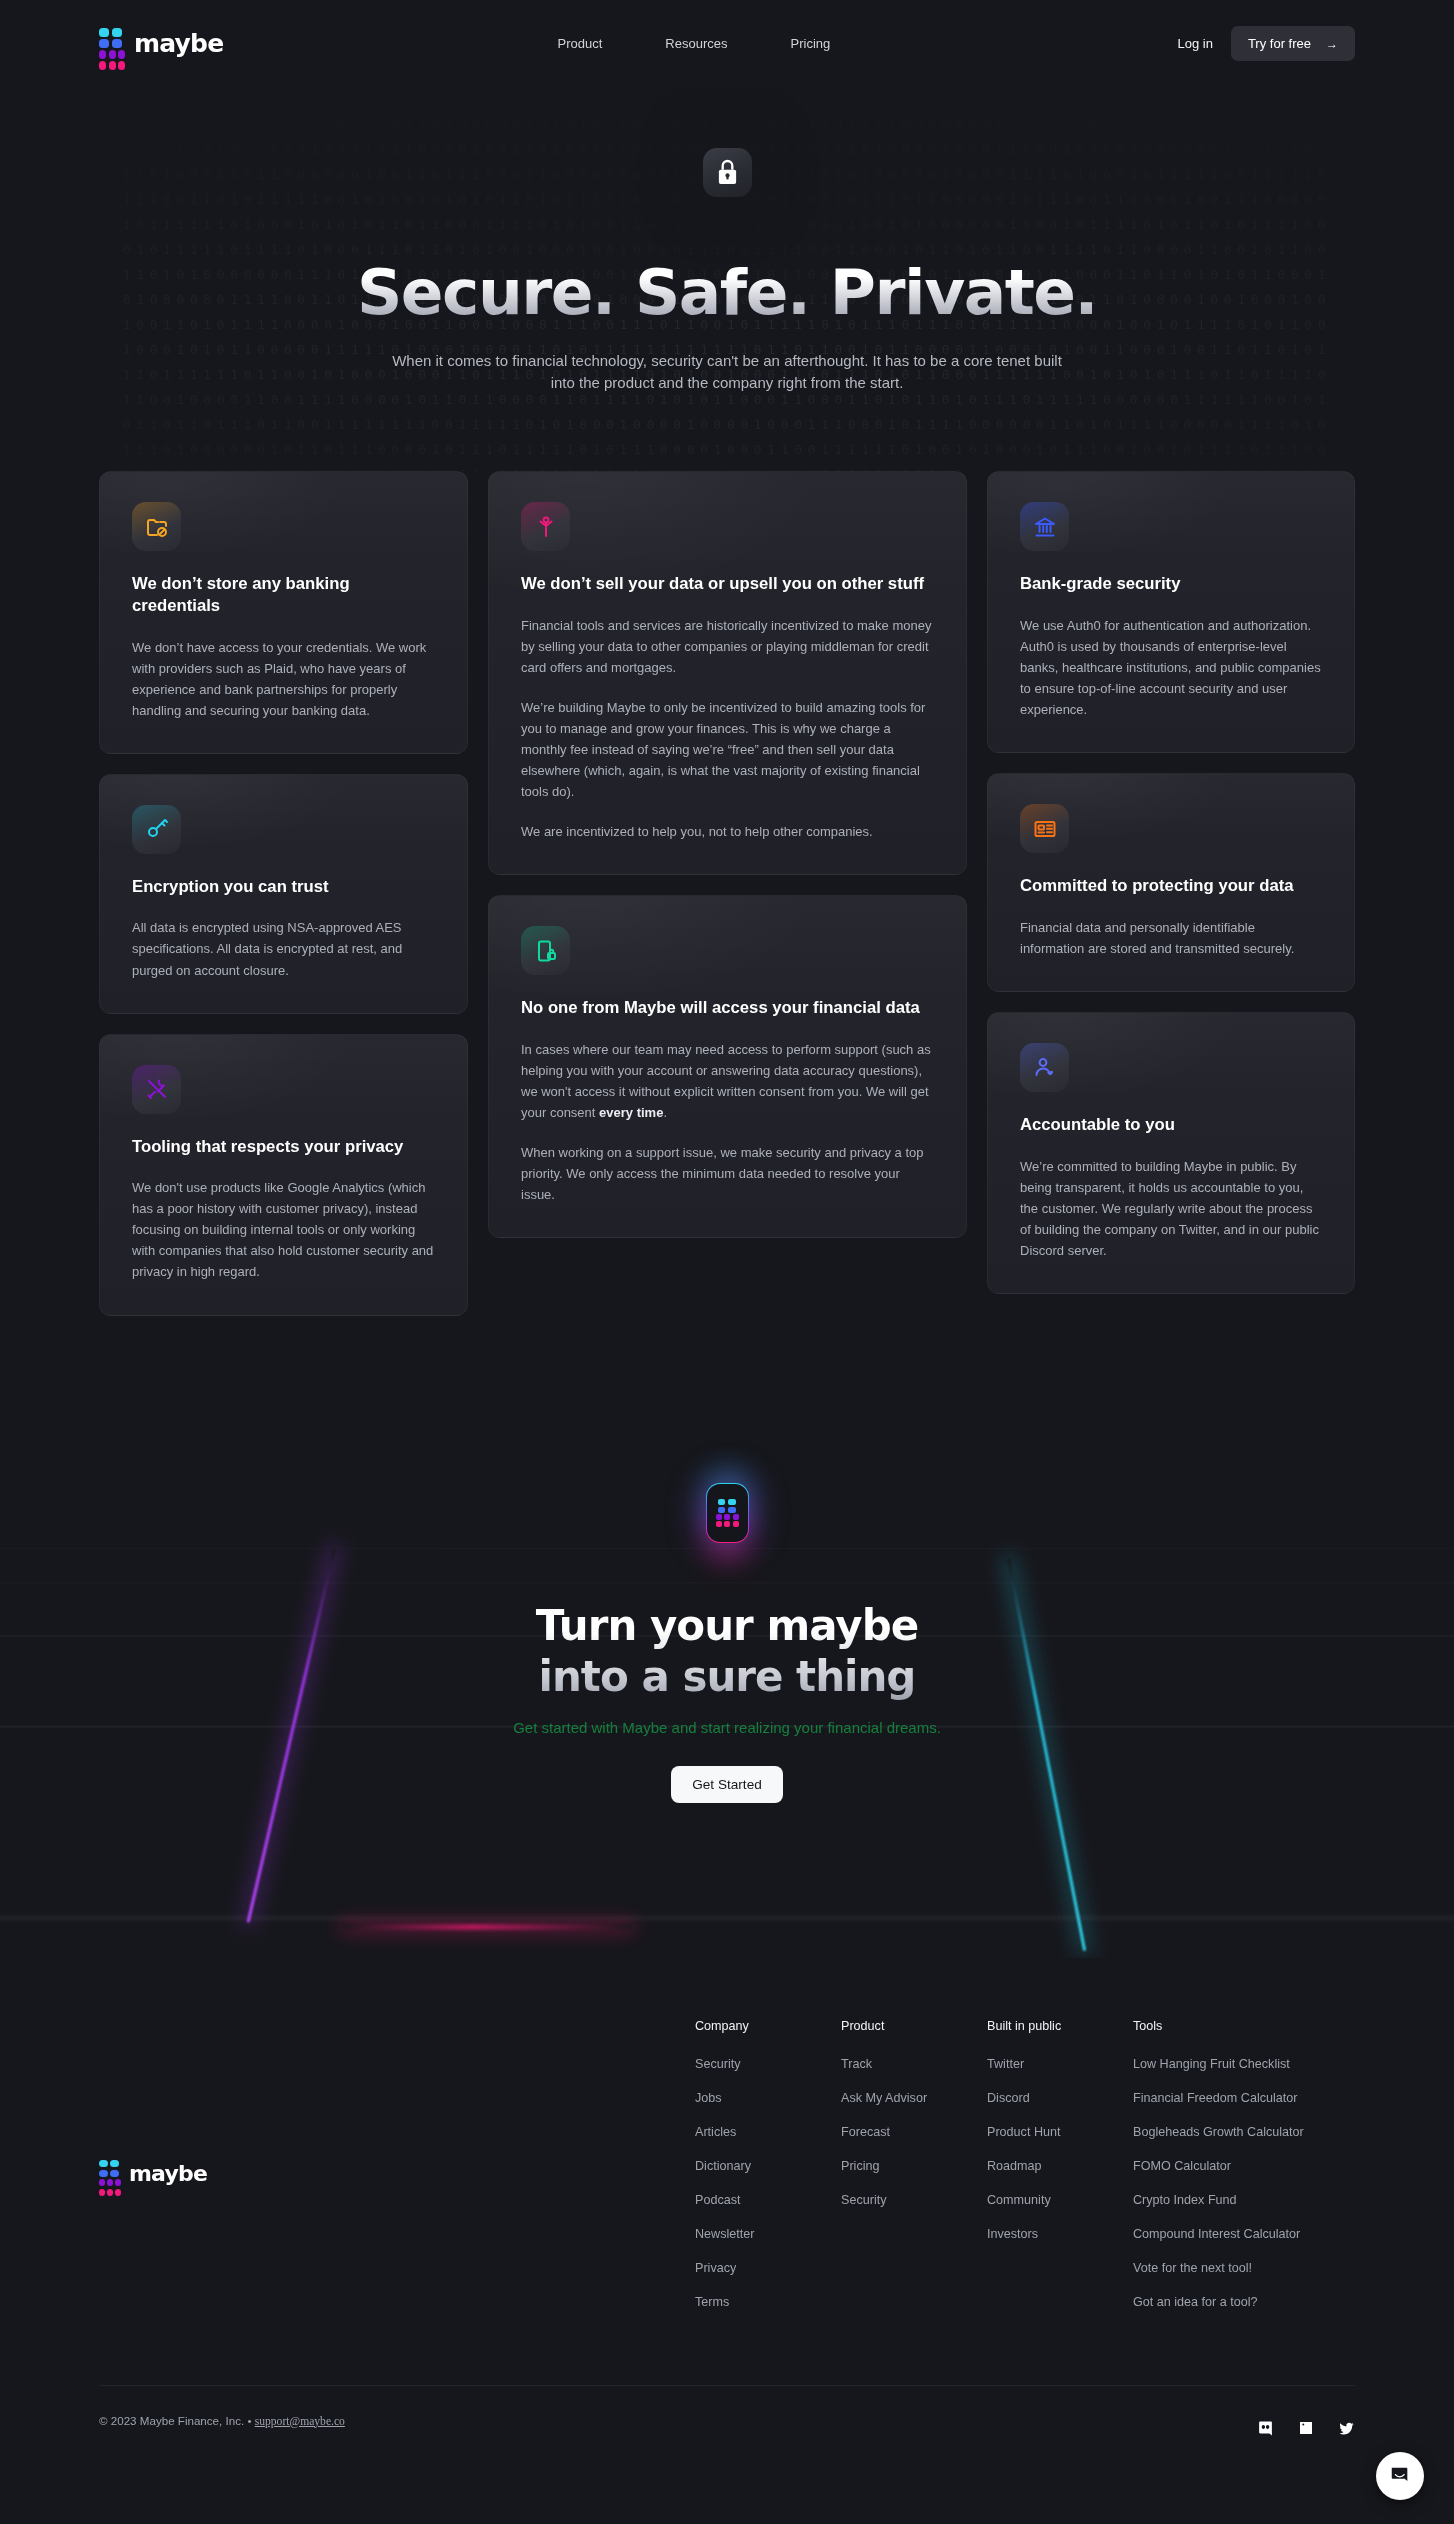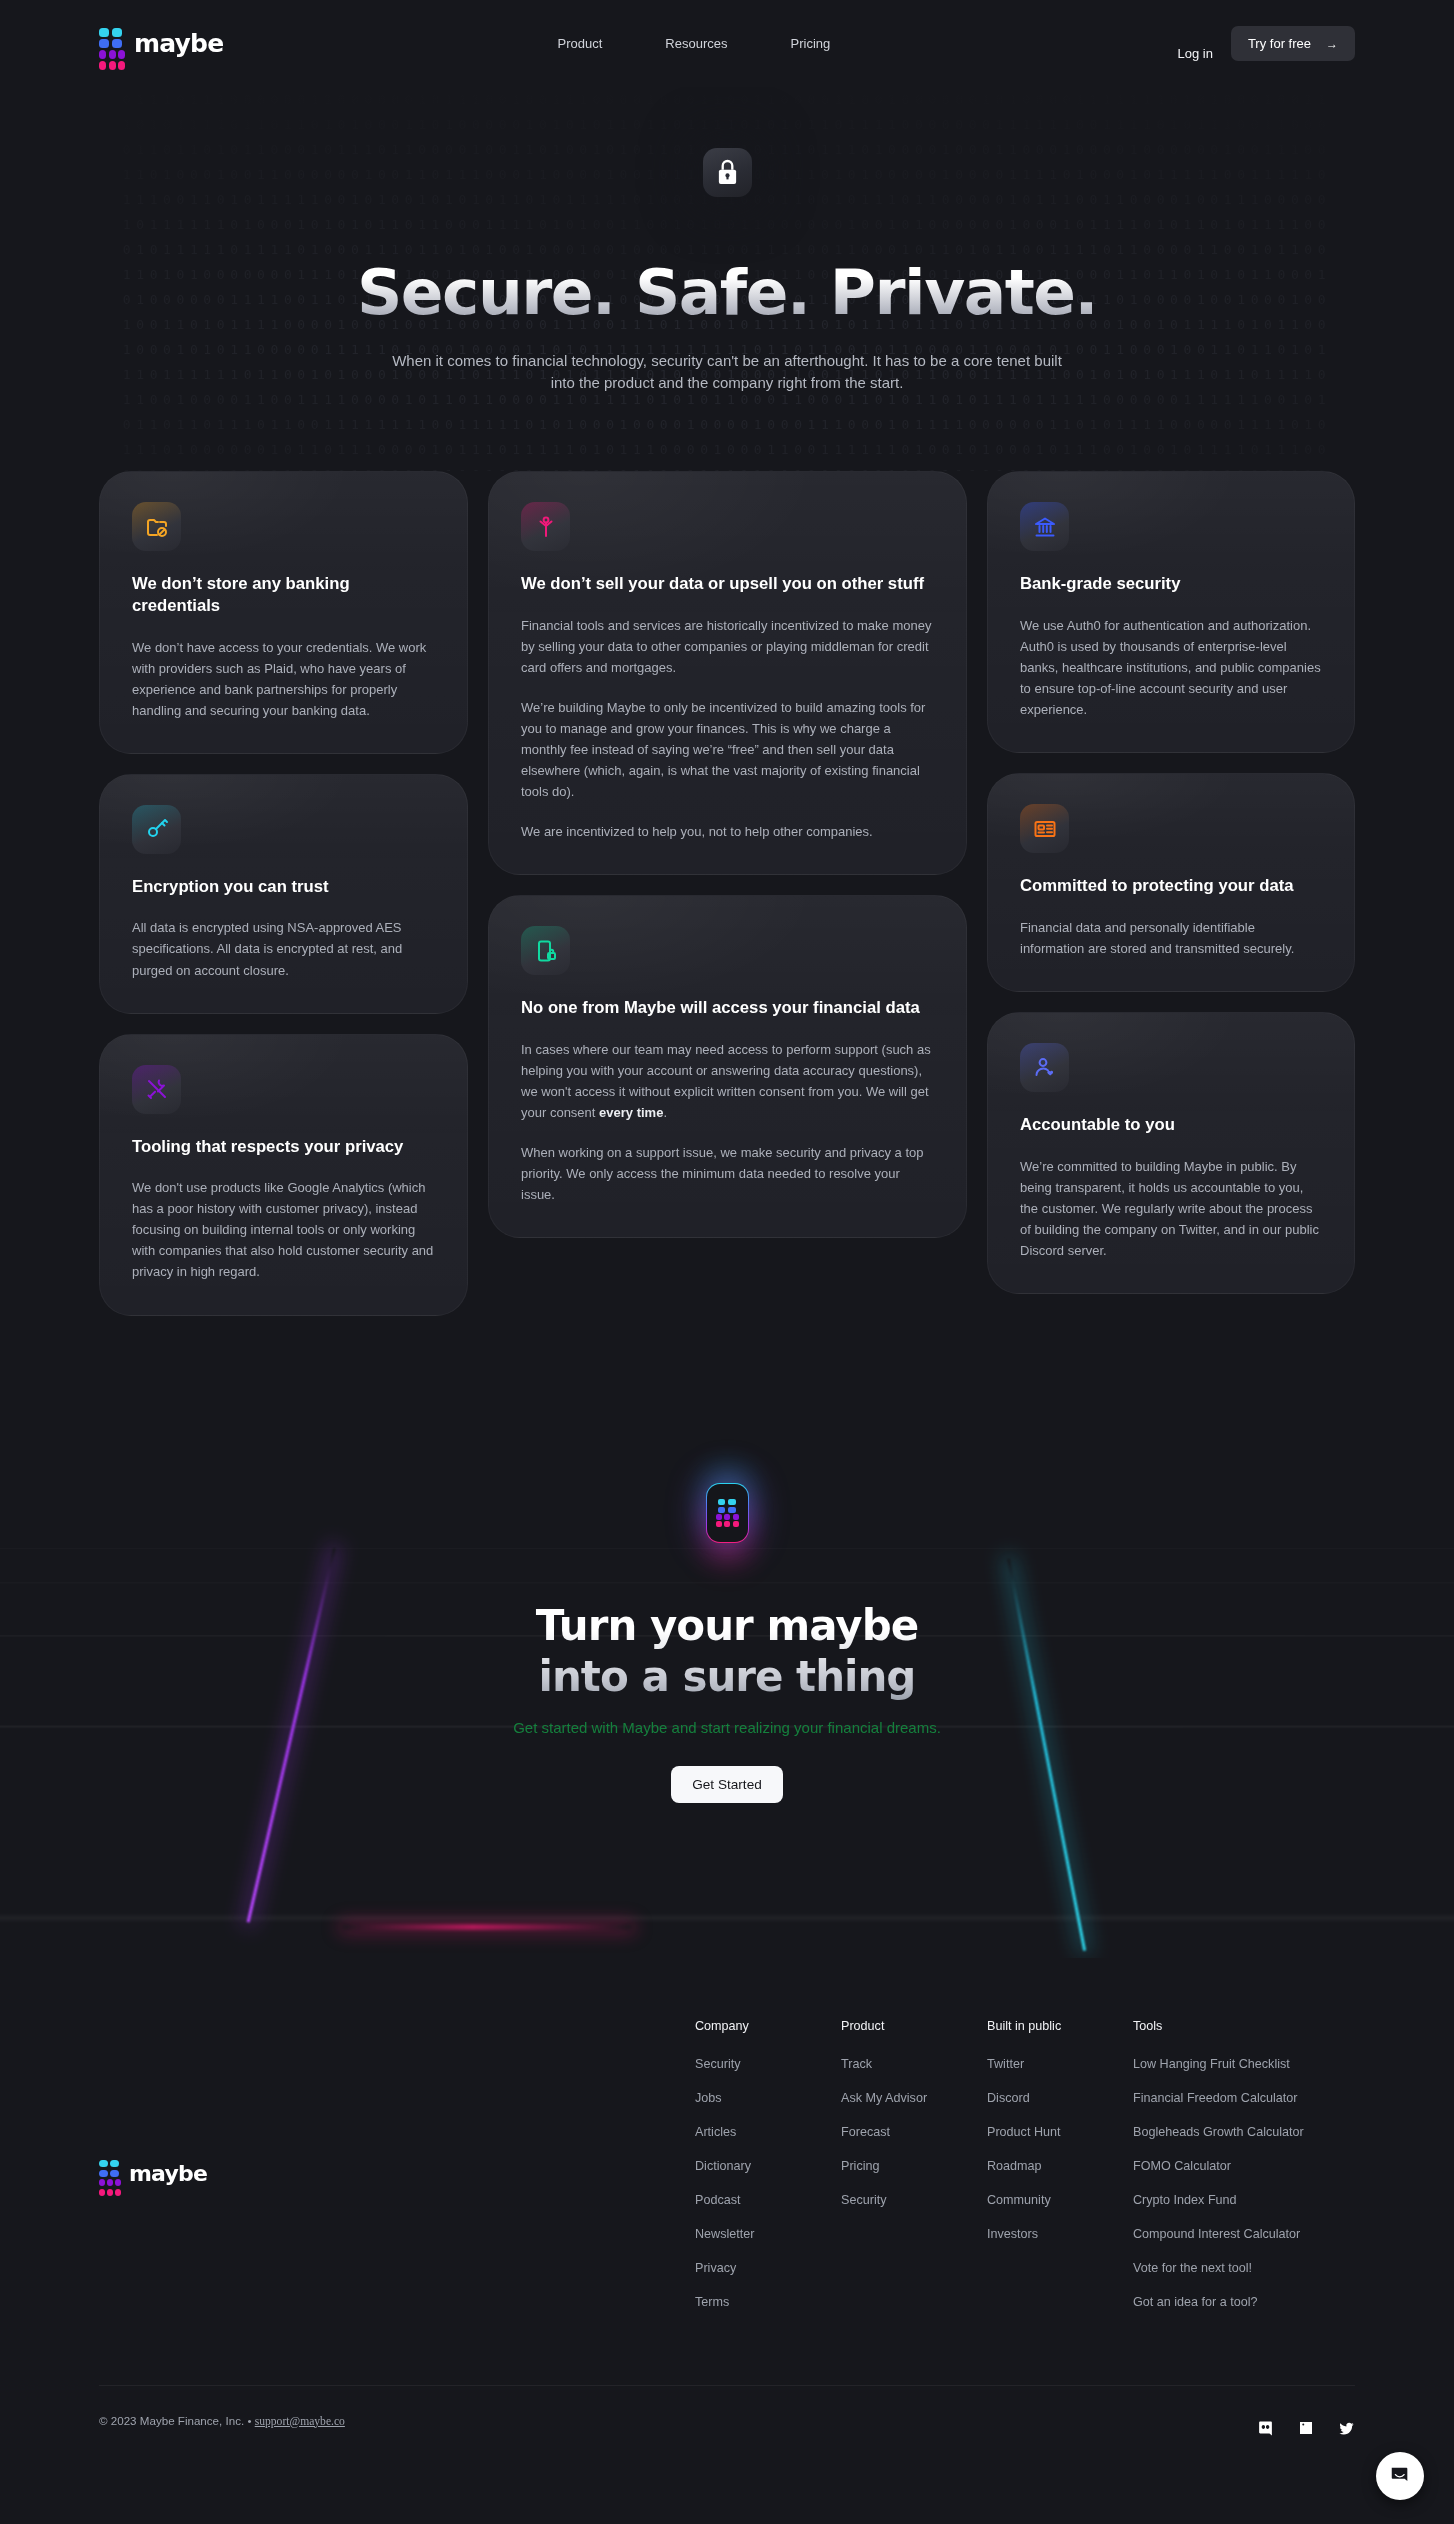--- a/index.html
+++ b/index.html
@@ -22,21 +22,21 @@
   .logo-mark { width: 26px; height: 31px; position: relative; }
   .logo-mark i { position: absolute; display: block; border-radius: 3.5px; }
   .logo-word {
     font-size: 25px; font-weight: 700; color: #fff;
     letter-spacing: -0.8px; font-family: "DejaVu Sans", sans-serif;
   }
   .nav-links { display: flex; gap: 63px; margin: 0 auto; }
   .nav-link {
     font-size: 13px; color: #d0d3da; text-decoration: none; cursor: pointer;
   }
-  .nav-right { display: flex; align-items: flex-end; gap: 5px; }
+  .nav-right { display: flex; align-items: center; gap: 5px; }
   .nav-login { font-size: 13px; color: #f3f4f7; cursor: pointer; padding: 0 13px; }
   .btn-try {
     background: #2f3037; color: #fff; font-size: 13px;
     padding: 10px 17px; border-radius: 7px; border: none;
     cursor: pointer; display: flex; align-items: center; gap: 15px;
     font-family: "Liberation Sans", sans-serif;
   }
   .btn-try .arrow { font-size: 12px; }
 
   
@@ -94,21 +94,21 @@
   
   .cards-section { padding: 0 99px 81px; position: relative; z-index: 5; }
   .cards-grid {
     display: grid;
     grid-template-columns: 369px 1fr 368px;
     gap: 20px;
     align-items: start;
   }
   .col { display: flex; flex-direction: column; gap: 20px; }
   .card {
-    border-radius: 32px;
+    border-radius: 12px;
     background:
       linear-gradient(180deg, rgba(255,255,255,0.035) 0%, rgba(255,255,255,0.012) 38%, rgba(255,255,255,0) 100%),
       #202128;
     border: 0.5px solid rgba(255,255,255,0.045);
     padding: 30px 32px 32px;
     position: relative; overflow: hidden;
   }
   .card::after {
     content: ""; position: absolute; inset: 0; pointer-events: none;
     background: radial-gradient(ellipse 70% 45% at 20% 0%, rgba(255,255,255,0.04), transparent 70%);

